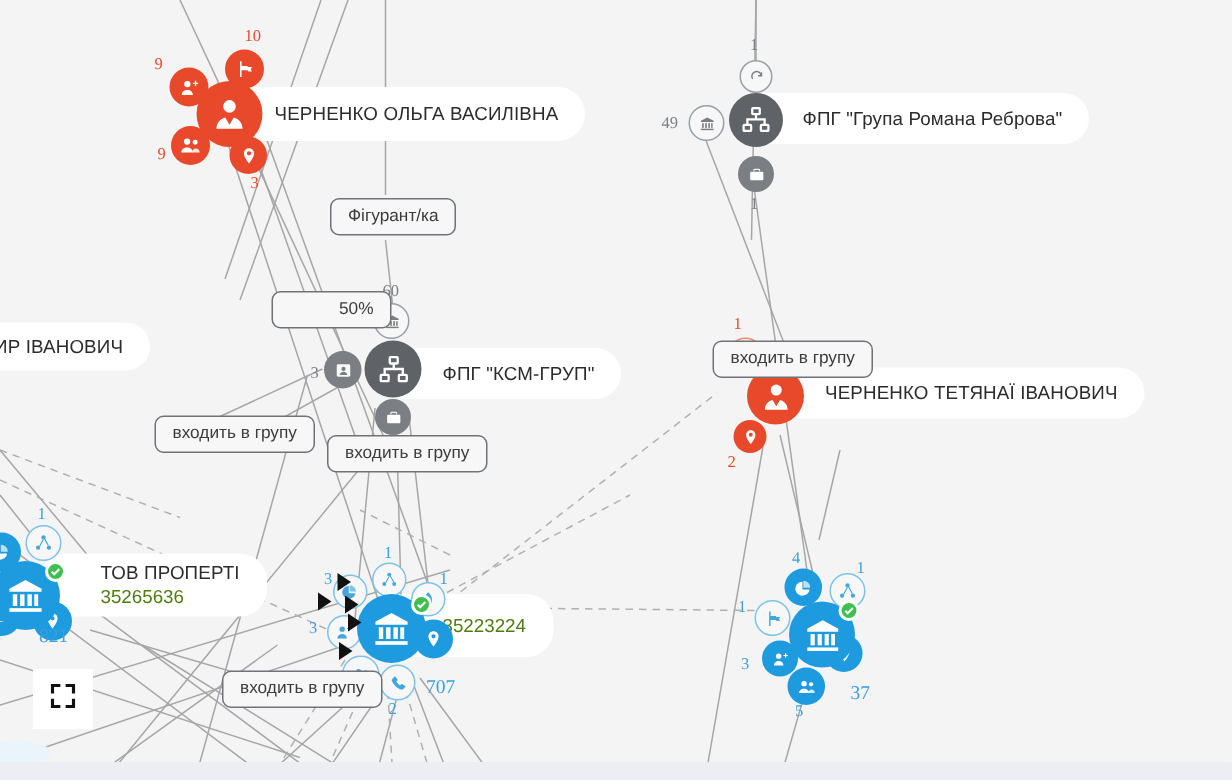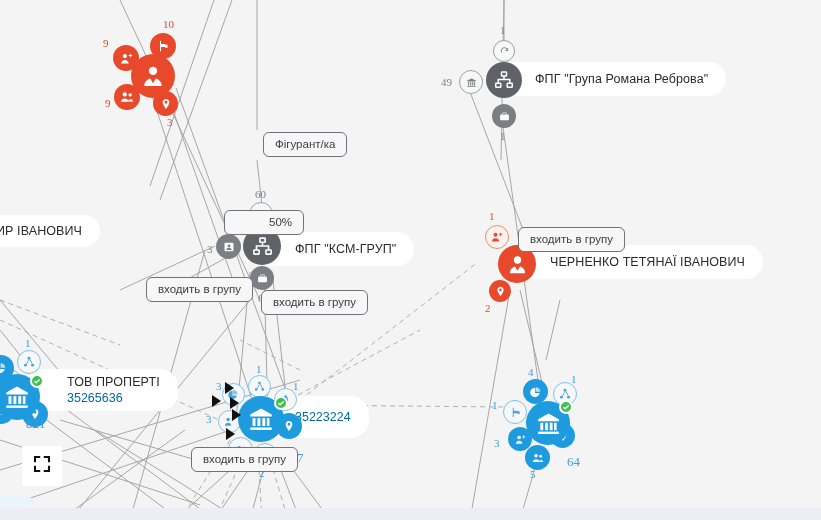--- a/index.html
+++ b/index.html
@@ -32,21 +32,21 @@
     box-shadow: 0 0 0 0 rgba(0,0,0,0);
   }
   .label-pill .ttl {
     font-size: 12.5px;
     color: #2b2b2b;
     letter-spacing: .1px;
     line-height: 15px;
   }
   .label-pill .code {
     font-size: 12.5px;
-    color: #0369a1;
+    color: #4d7c0f;
     line-height: 16px;
   }
   .label-pill.two { padding-top: 5px; padding-bottom: 5px; }
 
   
   .node {
     position: absolute;
     border-radius: 50%;
     display: flex; align-items: center; justify-content: center;
     z-index: 8;
@@ -110,21 +110,20 @@
     position: absolute;
     background: #f7f7f7;
     border: 1.2px solid #6f7378;
     border-radius: 6px;
     padding: 5px 11px;
     font-size: 11.5px;
     color: #3c3c3c;
     white-space: nowrap;
     z-index: 11;
     line-height: 13px;
-    margin-left: 43px;
   }
 
   
   #fullscreen-btn {
     position: absolute;
     left: 22px; top: 446px;
     width: 40px; height: 40px;
     background: #ffffff;
     display:flex; align-items:center; justify-content:center;
     z-index: 20;
@@ -217,26 +216,29 @@
       <line x1="230" y1="440" x2="180" y2="520"></line>
       <line x1="246" y1="450" x2="215" y2="520"></line>
       <line x1="258" y1="452" x2="262" y2="520"></line>
       <line x1="268" y1="452" x2="288" y2="520"></line>
       <line x1="0" y1="300" x2="120" y2="345"></line>
       <line x1="300" y1="370" x2="240" y2="340"></line>
     </g>
   </svg>
 
   <div class="edge-label" style="left:220px; top:132px;">Фігурант/ка</div>
-  <div class="edge-label" style="left:181px; top:210px;padding-left:44px;">50%</div>
+  <div class="edge-label" style="left:181px; top:194px;padding-left:44px;">50%</div>
   <div class="edge-label" style="left:103px; top:277px;">входить в групу</div>
   <div class="edge-label" style="left:218px; top:290px;">входить в групу</div>
   <div class="edge-label" style="left:475px; top:227px;">входить в групу</div>
   <div class="edge-label" style="left:148px; top:447px;">входить в групу</div>
 
+  <div class="label-pill" style="left:141px; top:58px; height:36px;">
+    <span class="ttl">ЧЕРНЕНКО ОЛЬГА ВАСИЛІВНА</span>
+  </div>
   <div class="sat orange" style="left:150px; top:33px; width:26px; height:26px;">
     <svg width="12" height="12" viewBox="0 0 16 16" fill="#fff">
         <path d="M4 1v14h1.4V9.2h5.3l.6 1.1h3.3l-1-2 1-2h-3.6l-.5-1H5.4V1z"></path>
       </svg>
   </div>
   <div class="cnt orange" style="left:163px; top:18px;">10</div>
 
   <div class="sat orange" style="left:113px; top:45px; width:26px; height:26px;">
     <svg width="13" height="13" viewBox="0 0 16 16" fill="#fff">
         <circle cx="6" cy="5" r="2.6"></circle>
@@ -565,21 +567,21 @@
         <path d="M9.2 13.4c0-1.9 1.3-3.1 2.9-3.1 1.6 0 2.9 1.2 2.9 3.1z" opacity=".8"></path>
       </svg>
   </div>
   <div class="cnt blue" style="left:530px; top:468px;">5</div>
 
   <div class="sat blue" style="left:550px; top:423px; width:25px; height:25px;">
     <svg width="12" height="12" viewBox="0 0 16 16" fill="#fff">
         <path d="M8 1.2c-2.5 0-4.5 2-4.5 4.5 0 3.4 4.5 8.8 4.5 8.8s4.5-5.4 4.5-8.8c0-2.5-2-4.5-4.5-4.5zm0 6.3a1.9 1.9 0 110-3.8 1.9 1.9 0 010 3.8z"></path>
       </svg>
   </div>
-  <div class="cnt blue" style="left:567px; top:456px; font-size:13px;">64</div>
+  <div class="cnt blue" style="left:567px; top:456px; font-size:13px;">37</div>
 
   <div class="node blue" style="left:526px; top:401px; width:44px; height:44px;">
     <span>
       <svg width="25" height="25" viewBox="0 0 16 16" fill="#fff">
           <path d="M8 1.6 1.4 5.2v1.3h13.2V5.2z"></path>
           <rect x="2.8" y="7.5" width="1.8" height="4.8"></rect>
           <rect x="5.8" y="7.5" width="1.8" height="4.8"></rect>
           <rect x="8.8" y="7.5" width="1.8" height="4.8"></rect>
           <rect x="11.6" y="7.5" width="1.6" height="4.8"></rect>
           <rect x="1.4" y="13.2" width="13.2" height="1.5"></rect>

